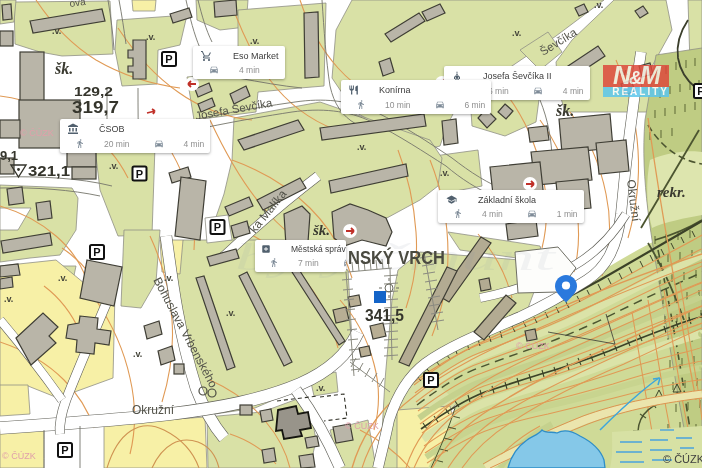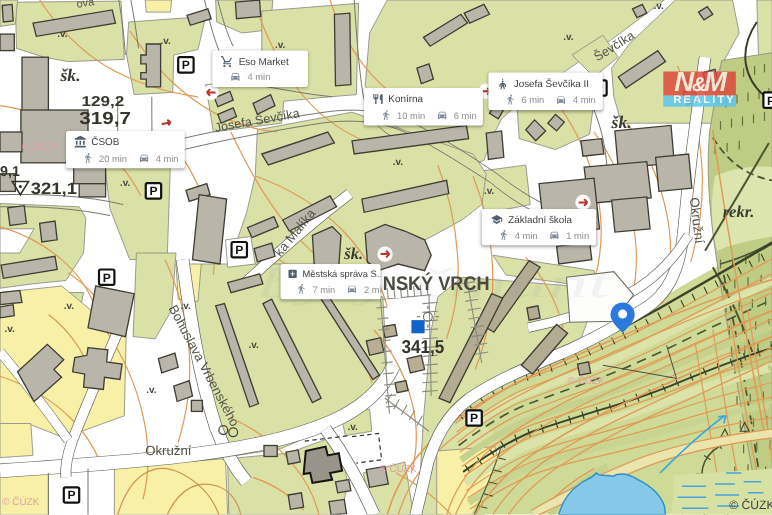--- a/index.html
+++ b/index.html
@@ -1,22 +1,22 @@
 <!DOCTYPE html>
 <html><head>
 <meta charset="utf-8">
 <style>
   html,body{margin:0;padding:0;background:#fff;}
   #map{position:relative;width:702px;height:468px;overflow:hidden;background:#fff;
        font-family:"Liberation Sans",sans-serif;}
   #base{position:absolute;left:0;top:0;}
   .card{position:absolute;background:#fff;border-radius:2px;
         box-shadow:0 1px 3px rgba(0,0,0,.35);padding:4px 6px 4px 7px;white-space:nowrap;z-index:30;min-width:74px;}
-  .card .t{font-size:9px;color:#3d3d3d;display:flex;align-items:center;gap:4px;}
-  .card .m{font-size:8.5px;color:#8f8f8f;display:flex;align-items:center;gap:5px;margin-top:3px;margin-left:8px;}
+  .card .t{font-size:9px;color:#3d3d3d;display:flex;align-items:center;gap:20px;}
+  .card .m{font-size:8.5px;color:#8f8f8f;display:flex;align-items:center;gap:19px;margin-top:3px;margin-left:8px;}
   .card svg{flex:none;}
 </style>
 </head>
 <body>
 <div id="map">
 <svg id="base" width="702" height="468" viewBox="0 0 702 468">
 
 <rect x="0" y="0" width="702" height="468" fill="#ffffff"></rect>
 <g id="zones" stroke="#8f8f85" stroke-width="0.8" fill="#d9e1a6">
 
@@ -655,21 +655,21 @@
           <path d="M13.5 5.5c1.1 0 2-.9 2-2s-.9-2-2-2-2 .9-2 2 .9 2 2 2zM9.8 8.9L7 23h2.1l1.8-8 2.1 2v6h2v-7.5l-2.1-2 .6-3C14.8 12 16.8 13 19 13v-2c-1.9 0-3.5-1-4.3-2.4l-1-1.6c-.4-.6-1-1-1.7-1-.3 0-.5.1-.8.1L6 8.3V13h2V9.6l1.8-.7"></path>
         </svg>
         <span>6 min</span>
         <svg width="12" height="10" viewBox="0 0 24 24" fill="#7e8b98" style="margin-left:4px">
           <path d="M18.9 5c-.2-.6-.8-1-1.4-1H6.5c-.6 0-1.2.4-1.4 1L3 11v8c0 .6.4 1 1 1h1c.6 0 1-.4 1-1v-1h12v1c0 .6.4 1 1 1h1c.6 0 1-.4 1-1v-8l-2.1-6zM6.5 15c-.8 0-1.5-.7-1.5-1.5S5.7 12 6.5 12s1.5.7 1.5 1.5S7.3 15 6.5 15zm11 0c-.8 0-1.5-.7-1.5-1.5s.7-1.5 1.5-1.5 1.5.7 1.5 1.5-.7 1.5-1.5 1.5zM5 10l1.5-4.5h11L19 10H5z"></path>
         </svg>
         <span>4 min</span>
       </div>
 </div>
 
-<div class="card" style="left:331px;top:80px;">
+<div class="card" style="left:341px;top:80px;">
   <div class="t">
         <svg width="11" height="12" viewBox="0 0 24 24" fill="#51606e">
           <path d="M11 9H9V2H7v7H5V2H3v7c0 2.1 1.7 3.9 3.8 4L6.5 22h3L9.2 13c2.1-.1 3.8-1.9 3.8-4V2h-2v7zm5-3v8h2.5v8h3V2c-3 0-5.5 2.5-5.5 4z"></path>
         </svg>
         <span>Konírna</span>
       </div>
   <div class="m">
         <svg width="10" height="11" viewBox="0 0 24 24" fill="#7e8b98">
           <path d="M13.5 5.5c1.1 0 2-.9 2-2s-.9-2-2-2-2 .9-2 2 .9 2 2 2zM9.8 8.9L7 23h2.1l1.8-8 2.1 2v6h2v-7.5l-2.1-2 .6-3C14.8 12 16.8 13 19 13v-2c-1.9 0-3.5-1-4.3-2.4l-1-1.6c-.4-.6-1-1-1.7-1-.3 0-.5.1-.8.1L6 8.3V13h2V9.6l1.8-.7"></path>
         </svg>

